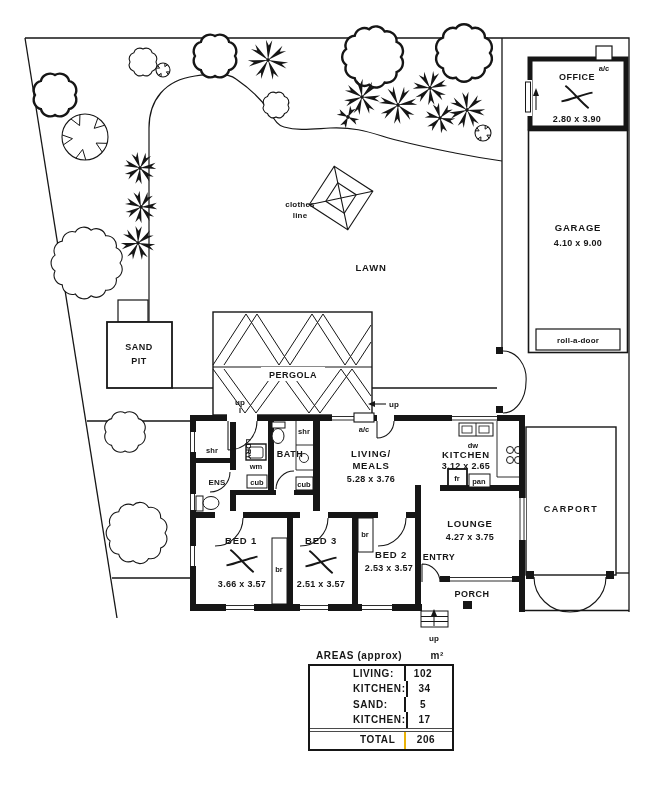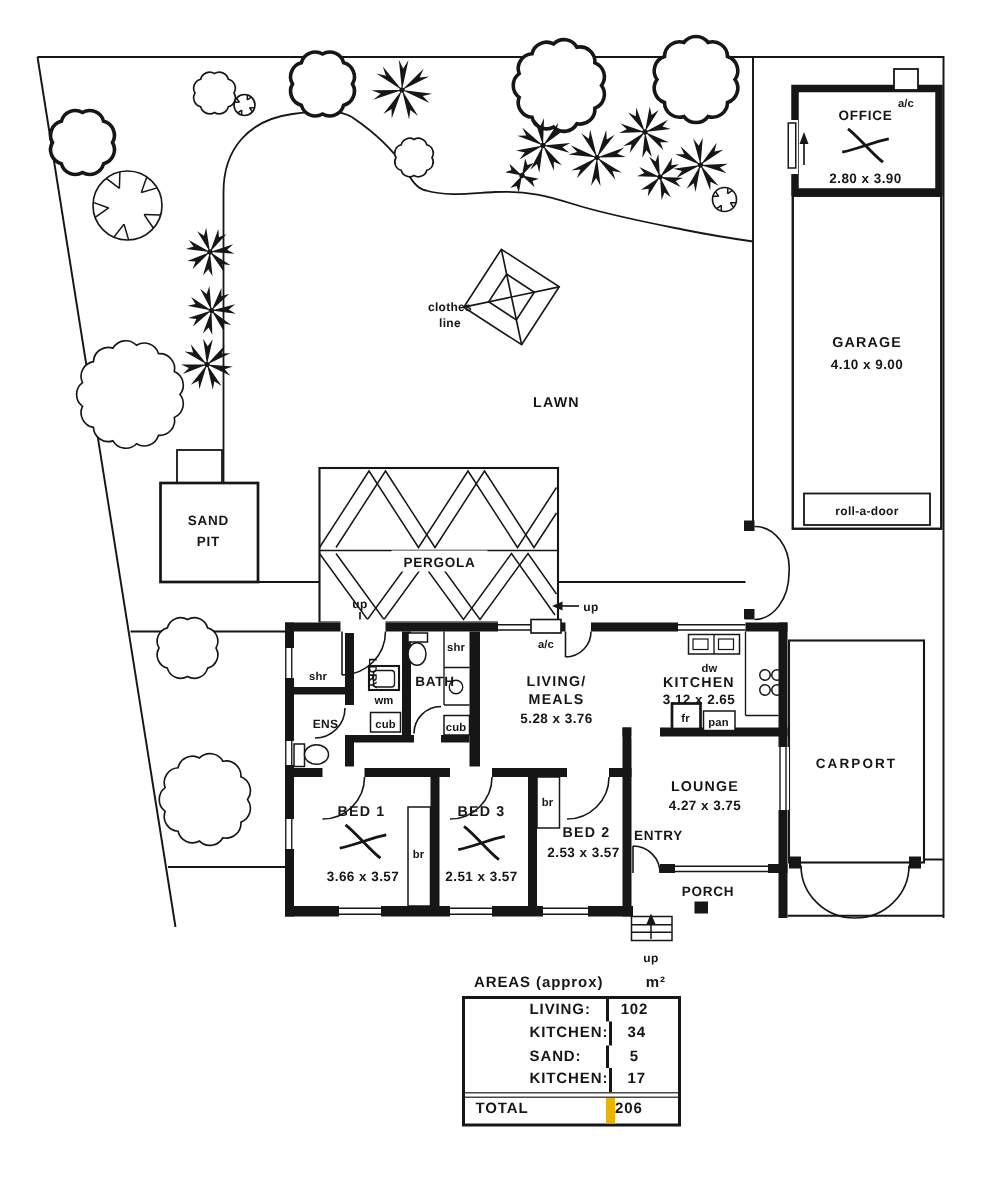--- a/index.html
+++ b/index.html
@@ -17,22 +17,22 @@
          font-family:"Liberation Sans",sans-serif;color:#161616;font-weight:700;}
   .areas-head{display:flex;justify-content:space-between;align-items:flex-end;
               padding:0 10px 3px 8px;font-size:10px;letter-spacing:.6px;}
   .areas-box{border:2px solid #161616;}
   .arow{display:grid;grid-template-columns:1fr 48px;height:15.4px;line-height:15.4px;
         font-size:10px;letter-spacing:.6px;}
   .arow .lbl{padding-left:7px;margin-left:36px;}
   .arow .val{border-left:2px solid #161616;text-align:center;padding-right:12px;}
   .areas-total{display:grid;grid-template-columns:1fr 48px;height:17px;line-height:16px;
         font-size:10px;letter-spacing:.6px;border-top:4px double #4a4a4a;}
-  .areas-total .lbl{padding-left:7px;}
-  .areas-total .val{border-left:6px solid #eab308;text-align:left;padding-right:6px;}
+  .areas-total .lbl{padding-left:7px;margin-left:43px;}
+  .areas-total .val{border-left:2px solid #eab308;text-align:center;padding-right:6px;}
 </style>
 </head>
 <body>
 
 <div class="plan">
 <svg width="654" height="800" viewBox="0 0 654 800" xmlns="http://www.w3.org/2000/svg">
 
   <g stroke="#161616" stroke-width="1.3" fill="none">
     <path d="M25,38 L629,38 L629,612"></path>
     <path d="M25,38 L117,618"></path>

